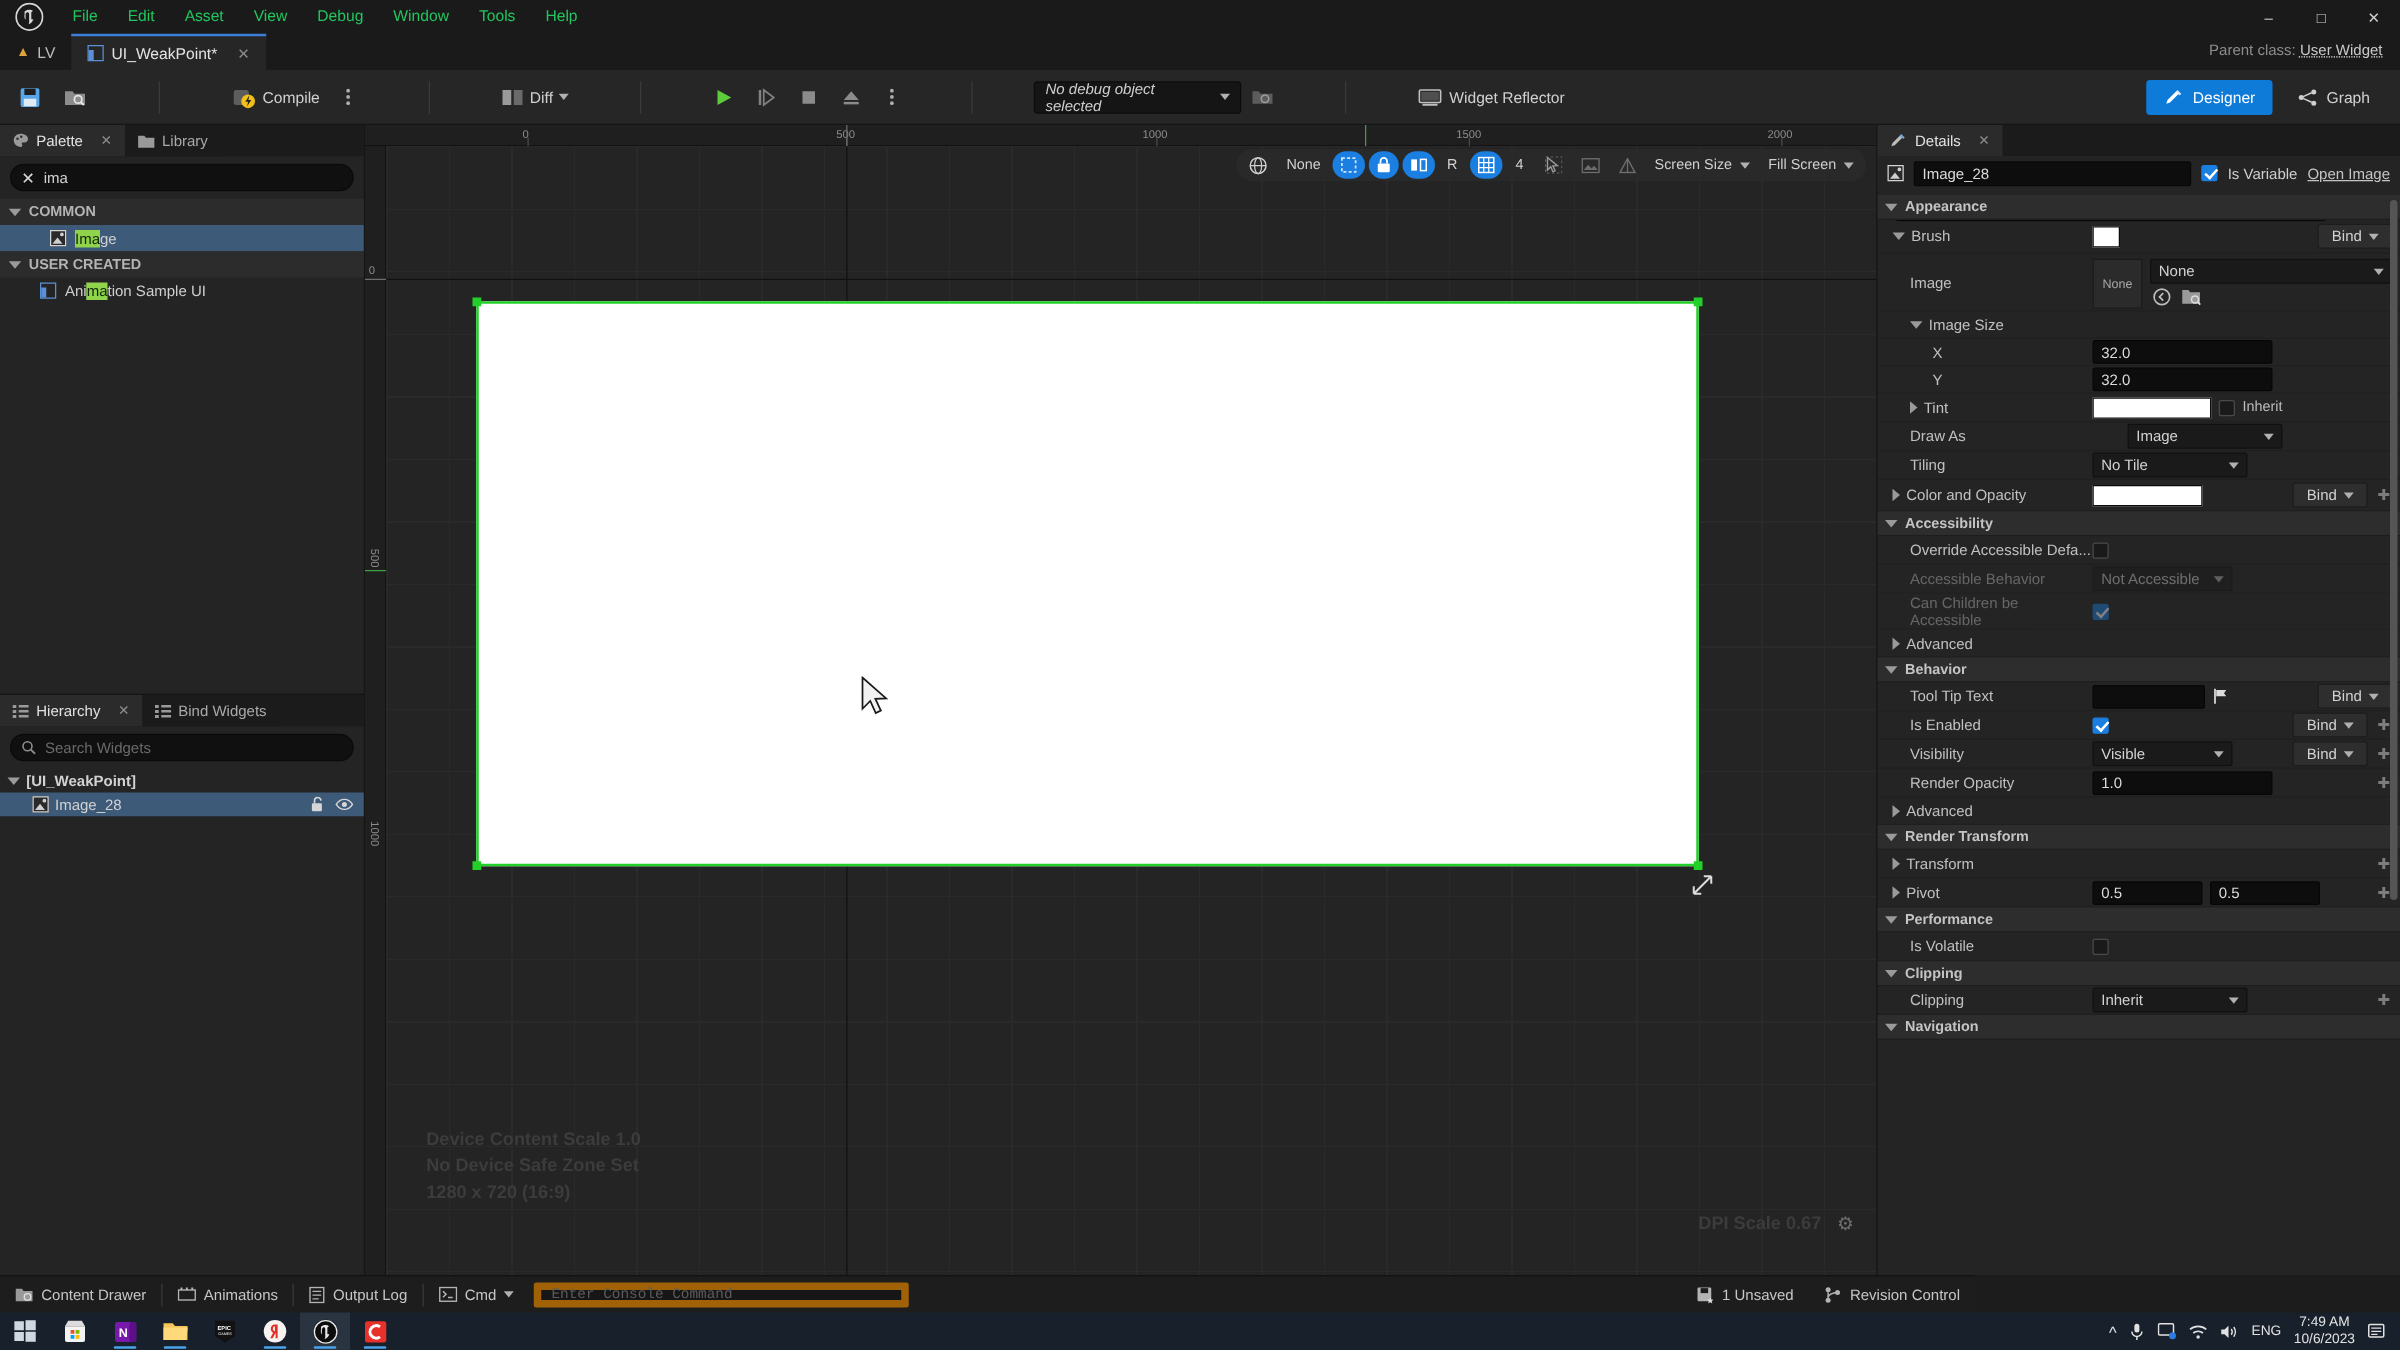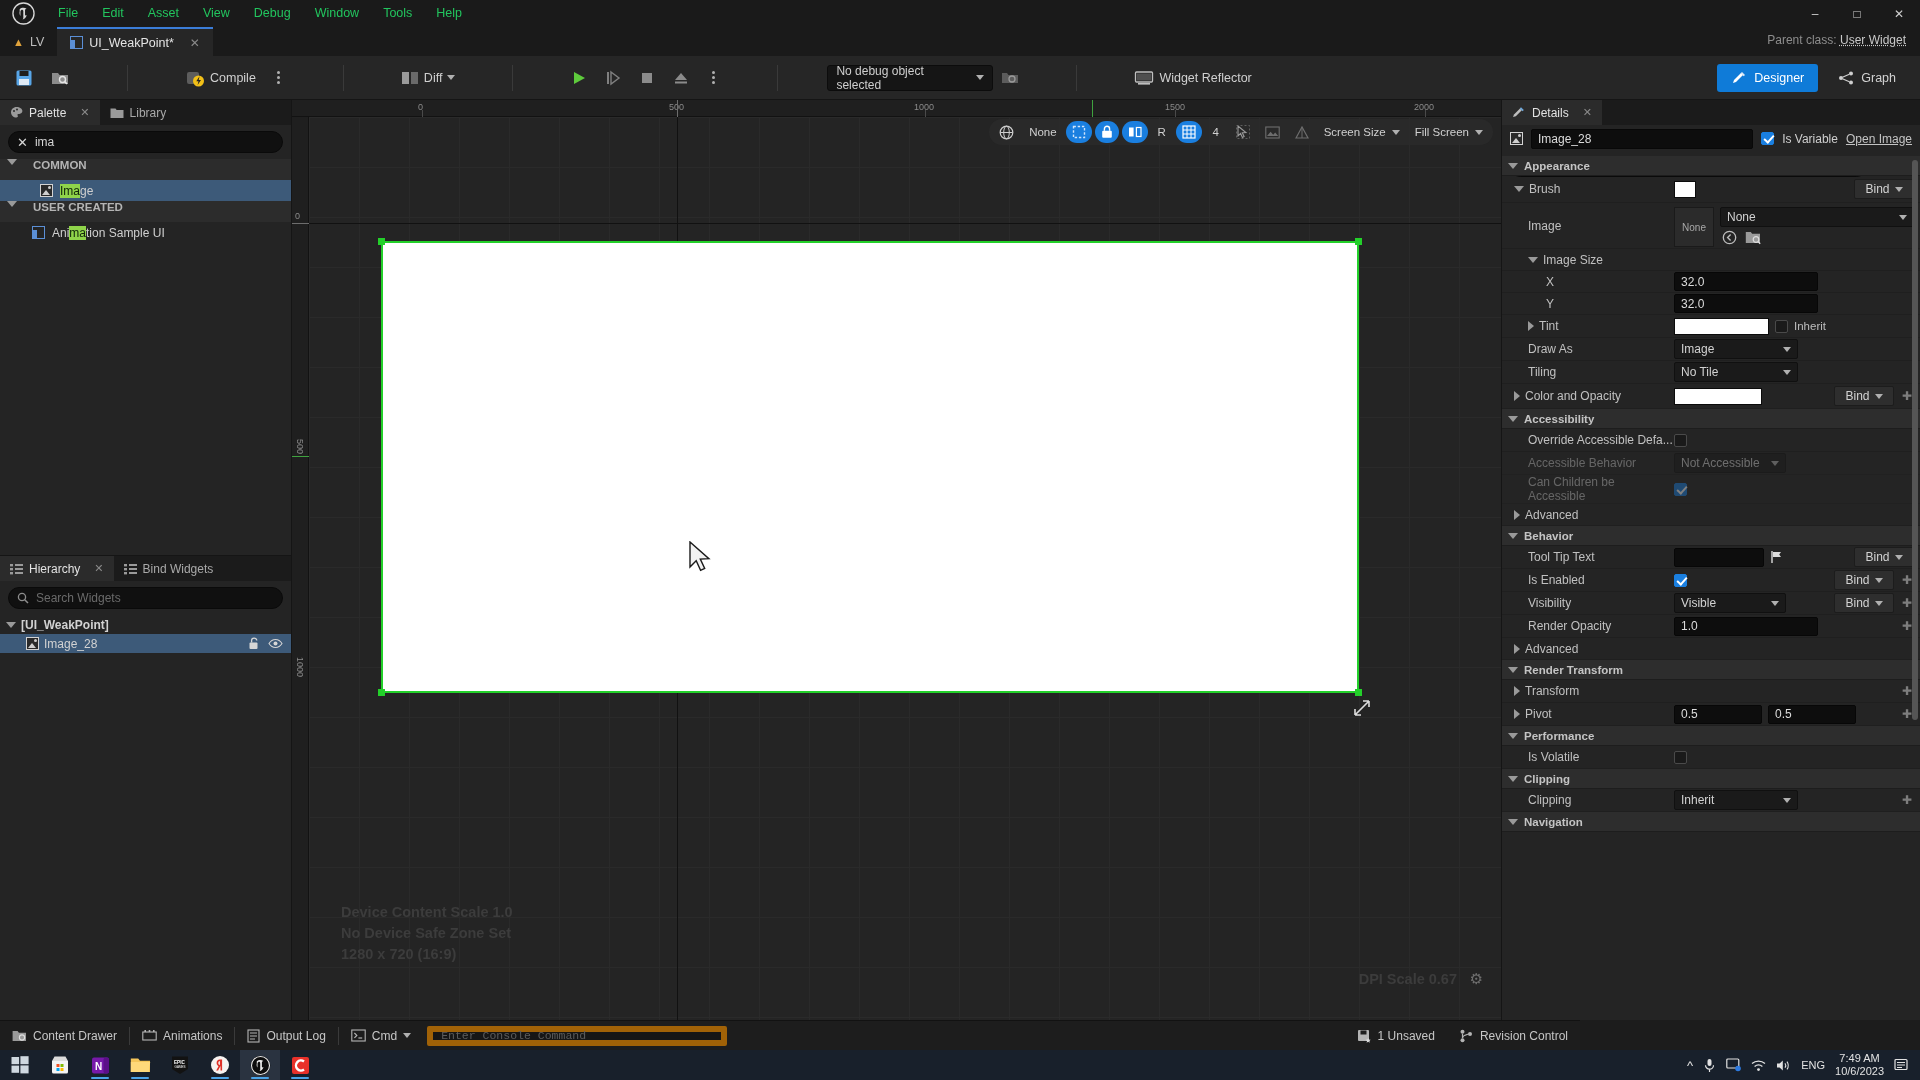--- a/index.html
+++ b/index.html
@@ -67,21 +67,21 @@
     display: flex; align-items: center; gap: 5px;
     height: 32px; padding: 0 8px; border-radius: 3px;
     font-size: 12.5px; color: #d0d0d0;
   }
   .tb-kebab { width: 14px; display: flex; flex-direction: column; align-items: center; gap: 2px; }
   .tb-kebab i { width: 3px; height: 3px; background: #b0b0b0; border-radius: 50%; display: block; }
   .combo {
     display: flex; align-items: center; justify-content: space-between;
     height: 26px; padding: 0 8px; background: #151515;
     border: 1px solid #0c0c0c; border-radius: 3px;
-    font-size: 12px; color: #cfcfcf; gap: 8px;
+    font-size: 12px; color: #cfcfcf; gap: 8px; font-style: italic;
   }
   .mode-btns { position: absolute; right: 10px; display: flex; align-items: center; gap: 6px; }
   .mode-btn {
     display: flex; align-items: center; gap: 7px;
     height: 28px; padding: 0 14px; border-radius: 3px;
     font-size: 12.5px; color: #d2d2d2;
   }
   .mode-btn.active { background: #0f7bd8; color: #fff; }
 
   
@@ -110,21 +110,21 @@
     border: 1px solid #0a0a0a; border-radius: 11px;
     display: flex; align-items: center; gap: 7px; padding: 0 8px;
   }
   .search-row input {
     background: transparent; border: none; outline: none;
     color: #d5d5d5; font-size: 12px; font-family: inherit; flex: 1; height: 20px;
   }
   .search-row input::placeholder { color: #6a6a6a; }
 
   .cat-row {
-    display: flex; align-items: flex-start; gap: 16px;
+    display: flex; align-items: center; gap: 6px;
     height: 21px; padding-left: 7px;
     font-size: 11.5px; font-weight: bold; color: #b4b4b4;
     background: #2c2c2c;
   }
   .tri { width: 0; height: 0; }
   .tri-down { border-left: 5px solid transparent; border-right: 5px solid transparent; border-top: 6px solid #9a9a9a; }
   .tri-right { border-top: 5px solid transparent; border-bottom: 5px solid transparent; border-left: 6px solid #9a9a9a; }
 
   .pal-item {
     display: flex; align-items: center; gap: 7px;
@@ -856,21 +856,21 @@
           <span class="tri tri-right"></span>
           <span>Tint</span>
         </div>
         <div class="pval">
           <div class="swatch" style="width:95px;"></div>
           <span class="chk"></span>
           <span style="font-size:11.5px;color:#bdbdbd;">Inherit</span>
         </div>
       </div>
 
-      <div class="prow" style="min-height:23px;">
+      <div class="prow" style="min-height:23px;gap:28px;">
         <div class="plabel indent1">
           <span>Draw As</span>
         </div>
         <div class="pval">
           <div class="dropdown" style="width:124px;">
             <span>Image</span>
             <span class="caret"></span>
           </div>
         </div>
       </div>

